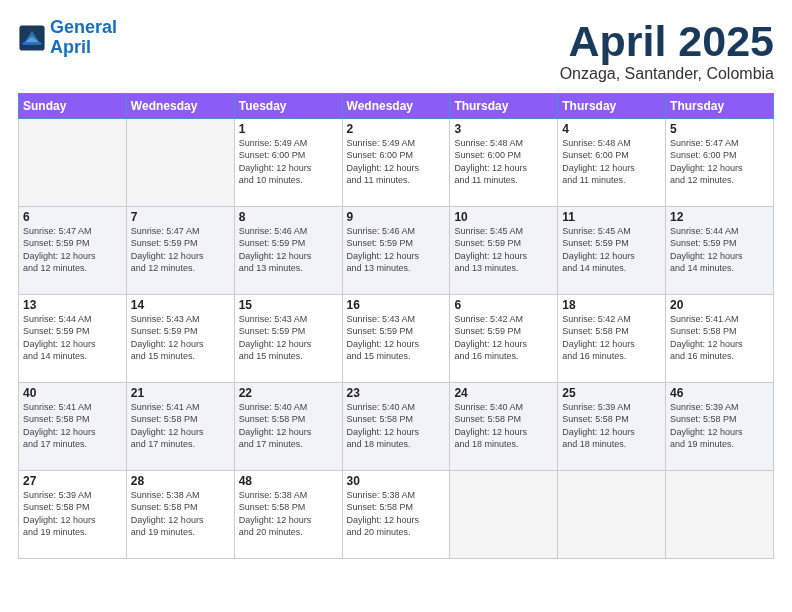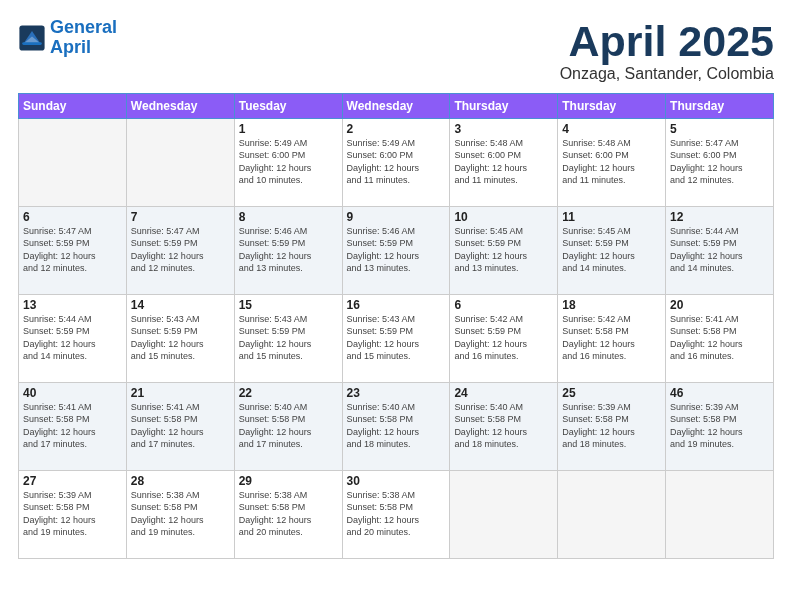--- a/index.html
+++ b/index.html
@@ -336,21 +336,21 @@
 and 19 minutes.</div>
           </td>
           <td>
             <span class="day-num">28</span>
             <div class="day-info" style="white-space: pre-line;">Sunrise: 5:38 AM
 Sunset: 5:58 PM
 Daylight: 12 hours
 and 19 minutes.</div>
           </td>
           <td>
-            <span class="day-num">29</span>
+            <span class="day-num">48</span>
             <div class="day-info" style="white-space: pre-line;">Sunrise: 5:38 AM
 Sunset: 5:58 PM
 Daylight: 12 hours
 and 20 minutes.</div>
           </td>
           <td>
             <span class="day-num">30</span>
             <div class="day-info" style="white-space: pre-line;">Sunrise: 5:38 AM
 Sunset: 5:58 PM
 Daylight: 12 hours

